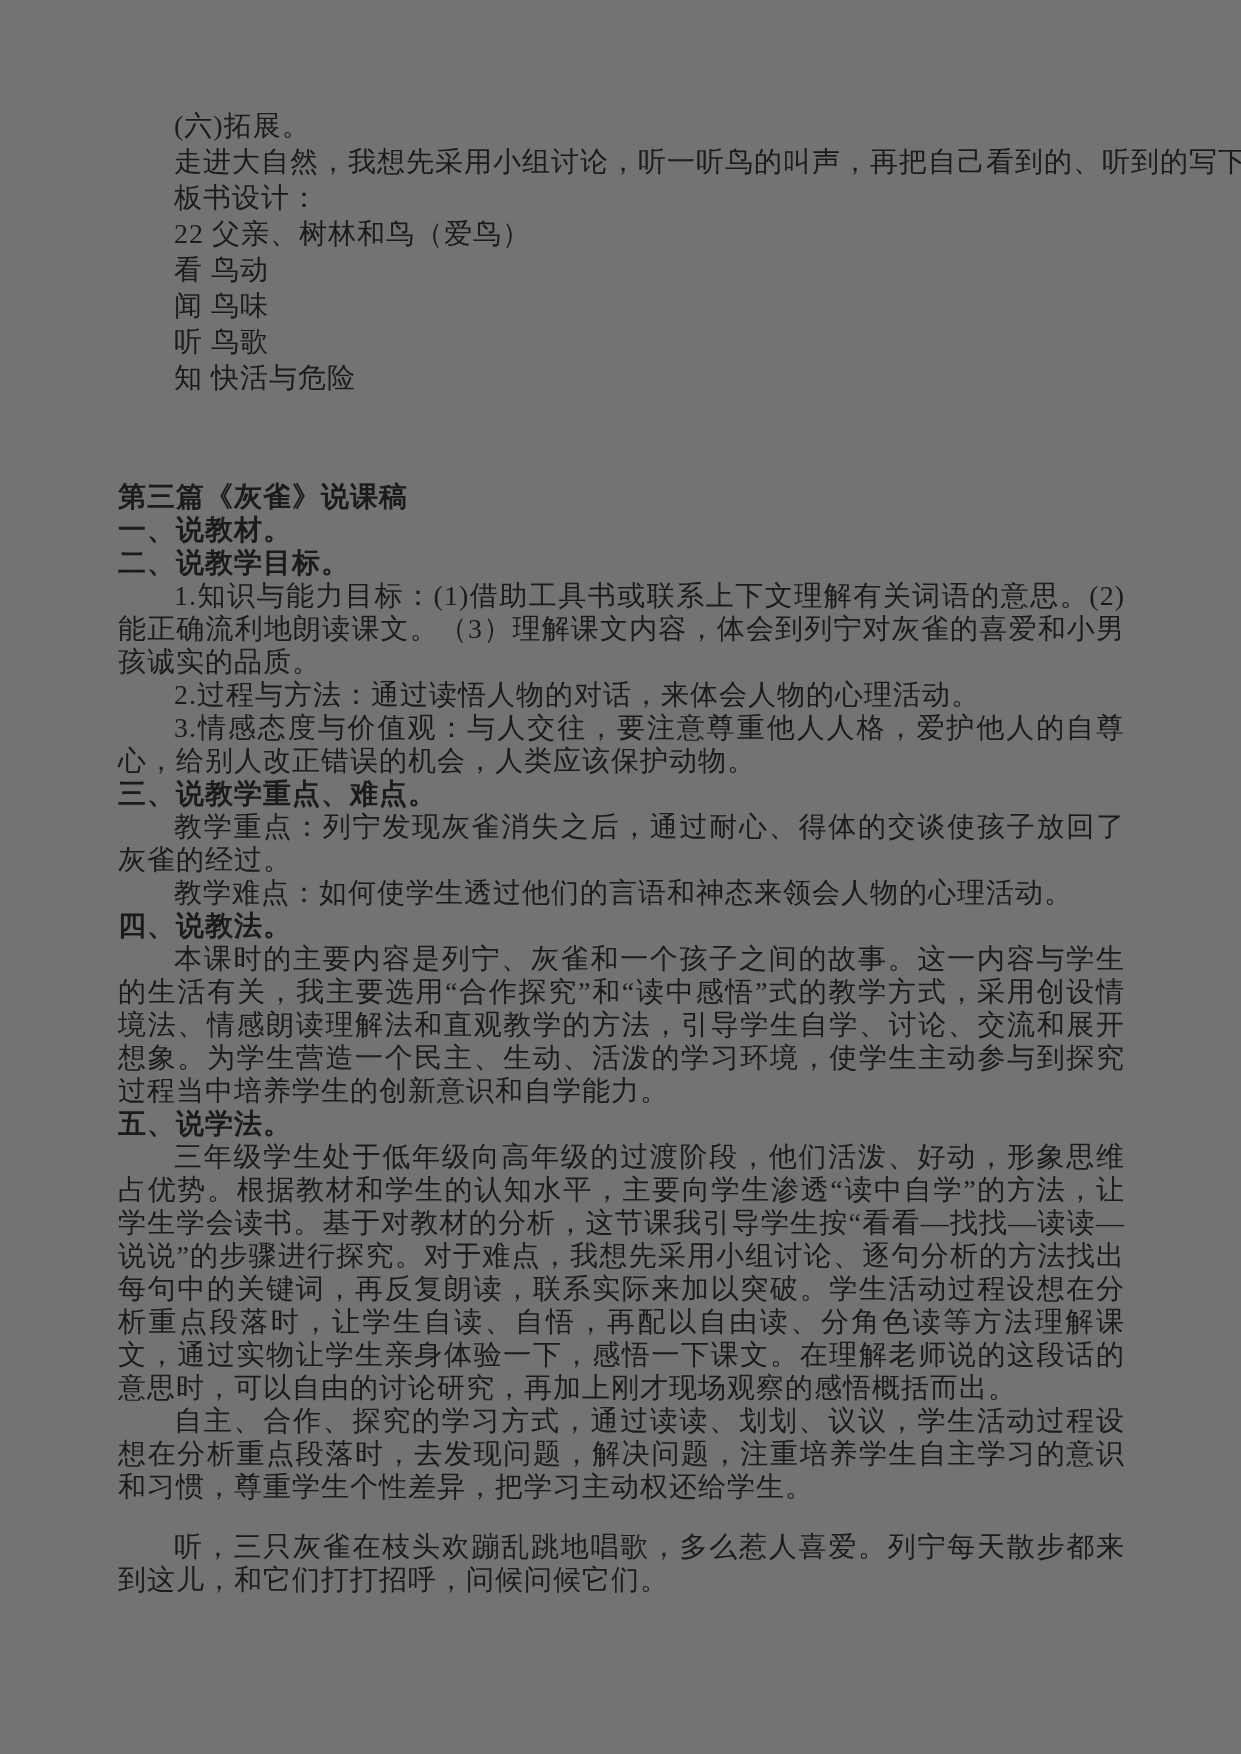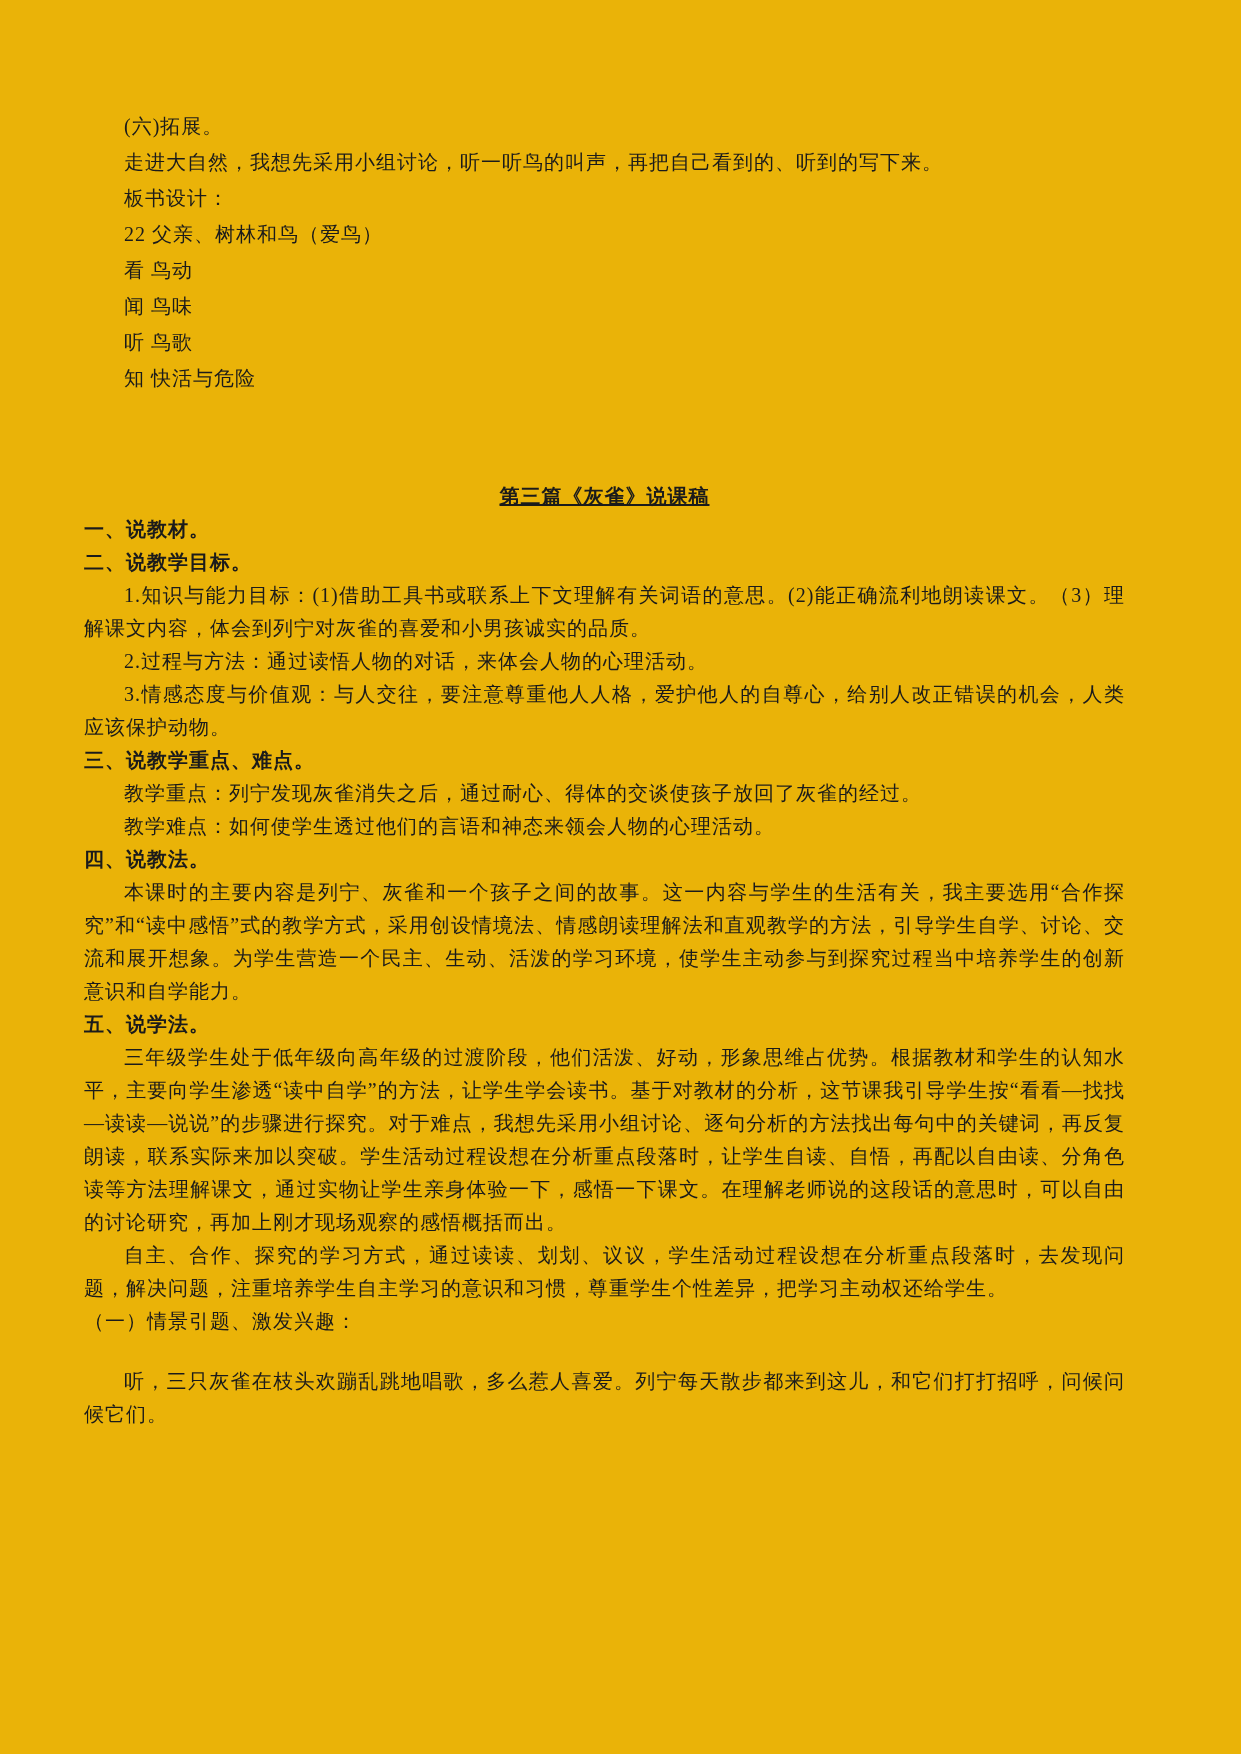--- a/index.html
+++ b/index.html
@@ -4,42 +4,41 @@
 <style>
   html, body {
     margin: 0;
     padding: 0;
     background: #ffffff;
   }
   .page {
     position: relative;
     width: 1241px;
     height: 1754px;
-    background: #eab308;
+    background: #737373;
     box-sizing: border-box;
-    padding: 108px 116px 0 84px;
+    padding: 108px 116px 0 118px;
     font-family: "Liberation Serif", "DejaVu Serif", serif;
     color: #1b1b1b;
-    font-size: 20px;
+    font-size: 28px;
     letter-spacing: 1px;
   }
   
   .tail-block { line-height: 36px; }
   .tail-block .line { text-indent: 2em; white-space: nowrap; }
   .bold { font-weight: normal; }
 
   .spacer-title { height: 84px; }
   .spacer-media { height: 27px; }
 
   
   .speech-block { line-height: 33px; }
   .doc-title {
-    text-align: center;
+    text-align: left;
     font-weight: bold;
-    text-decoration: underline;
   }
   .sec-heading {
     font-weight: bold;
   }
   .para {
     text-indent: 2em;
     text-align: justify;
     text-justify: inter-ideograph;
   }
   .plain-line { text-indent: 0; }
@@ -89,20 +88,19 @@
       <div class="para">本课时的主要内容是列宁、灰雀和一个孩子之间的故事。这一内容与学生的生活有关，我主要选用“合作探究”和“读中感悟”式的教学方式，采用创设情境法、情感朗读理解法和直观教学的方法，引导学生自学、讨论、交流和展开想象。为学生营造一个民主、生动、活泼的学习环境，使学生主动参与到探究过程当中培养学生的创新意识和自学能力。</div>
     </div>
 
     <div>
       <div class="sec-heading">五、说学法。</div>
       <div class="para">三年级学生处于低年级向高年级的过渡阶段，他们活泼、好动，形象思维占优势。根据教材和学生的认知水平，主要向学生渗透“读中自学”的方法，让学生学会读书。基于对教材的分析，这节课我引导学生按“看看—找找—读读—说说”的步骤进行探究。对于难点，我想先采用小组讨论、逐句分析的方法找出每句中的关键词，再反复朗读，联系实际来加以突破。学生活动过程设想在分析重点段落时，让学生自读、自悟，再配以自由读、分角色读等方法理解课文，通过实物让学生亲身体验一下，感悟一下课文。在理解老师说的这段话的意思时，可以自由的讨论研究，再加上刚才现场观察的感悟概括而出。</div>
       <div class="para">自主、合作、探究的学习方式，通过读读、划划、议议，学生活动过程设想在分析重点段落时，去发现问题，解决问题，注重培养学生自主学习的意识和习惯，尊重学生个性差异，把学习主动权还给学生。</div>
     </div>
 
     <div>
-      <div class="plain-line">（一）情景引题、激发兴趣：</div>
       <div class="spacer-media"></div>
       <div class="para">听，三只灰雀在枝头欢蹦乱跳地唱歌，多么惹人喜爱。列宁每天散步都来到这儿，和它们打打招呼，问候问候它们。</div>
     </div>
 
   </div>
 
 </div>
 
 </body></html>

